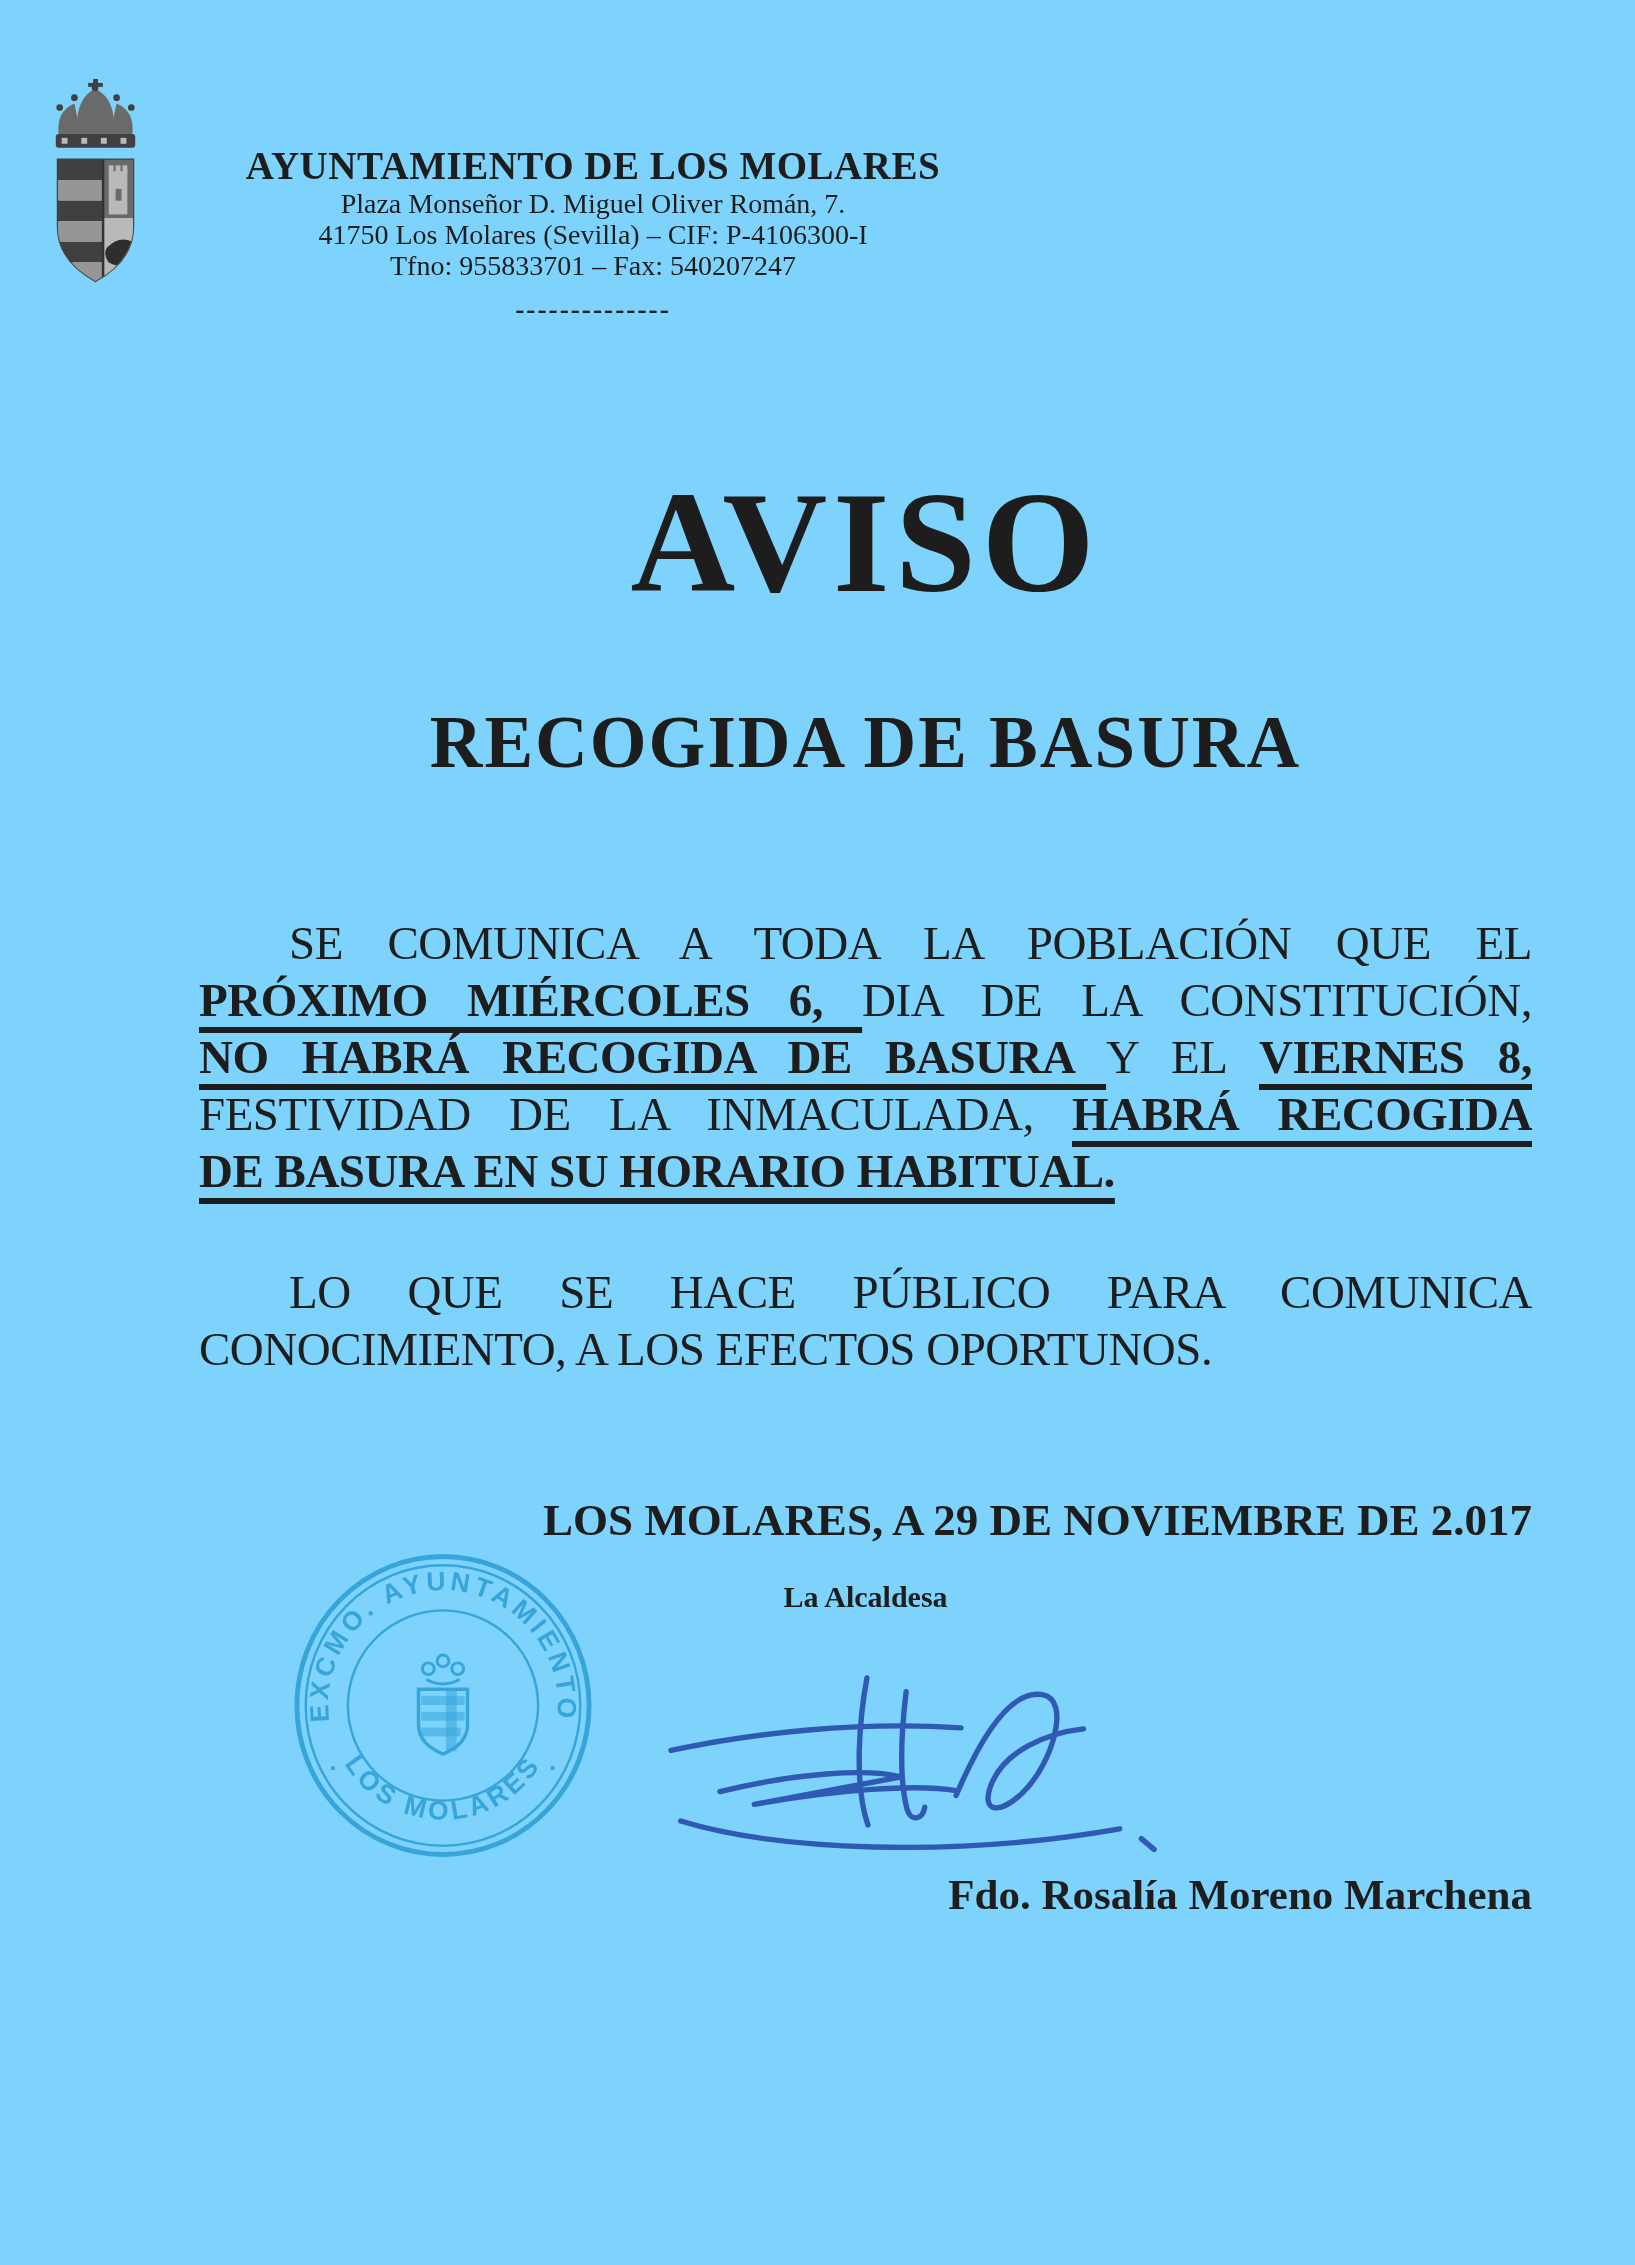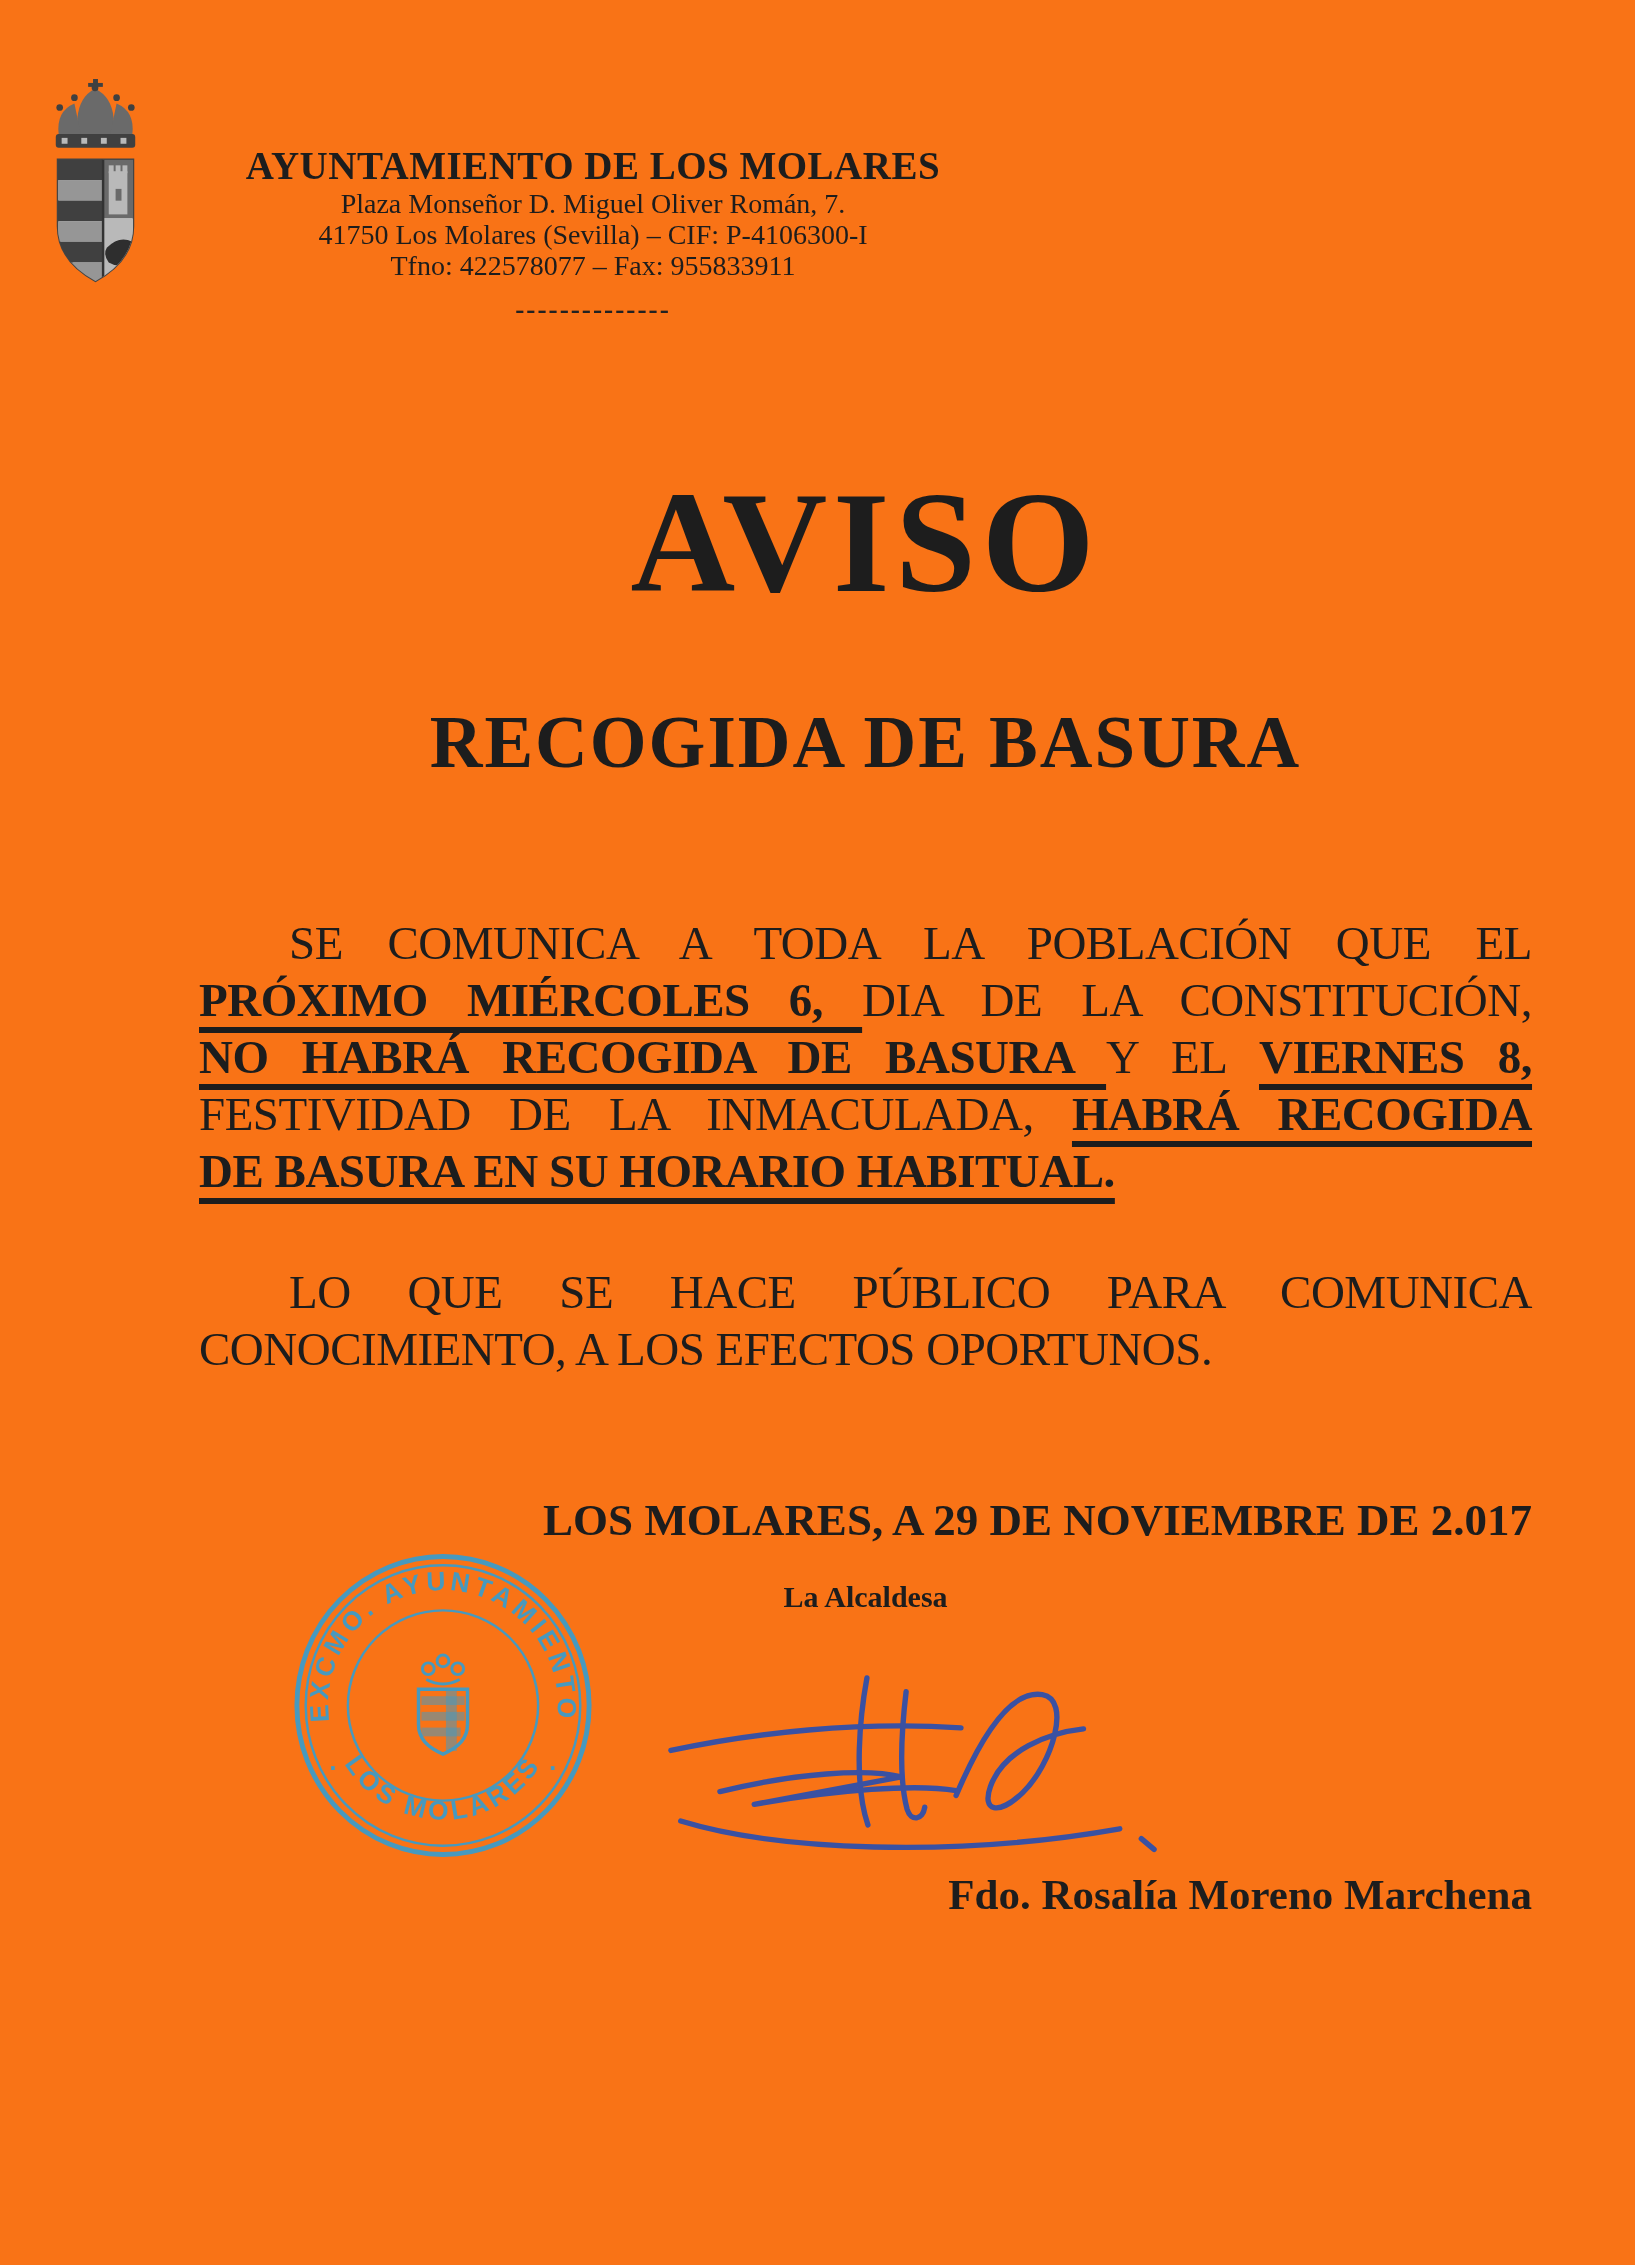--- a/index.html
+++ b/index.html
@@ -1,19 +1,19 @@
 <!DOCTYPE html>
 <html style="--ink: #1d1d1d; --stamp-blue: #2f9fd6; --signature-blue: #2a4fae;"><head>
 <meta charset="utf-8">
 <style>
   html,body{margin:0;padding:0;background:#e8e8e8;}
   .page{
     position:relative;
     width:1636px;height:2265px;
-    background:#f97316;
+    background:#7dd3fc;
     font-family:"Liberation Serif","DejaVu Serif",serif;
     color:var(--ink,#1d1d1d);
     overflow:hidden;
   }
   
   .logo{position:absolute;left:44px;top:78px;width:103px;height:210px;}
   .header-text{position:absolute;left:206px;top:143px;width:774px;text-align:center;}
   .org-name{font-size:39px;font-weight:bold;line-height:45px;letter-spacing:0.5px;white-space:nowrap;}
   .addr{font-size:28px;line-height:31px;white-space:nowrap;}
   .hdr-divider{font-size:27.4px;font-weight:bold;letter-spacing:2px;line-height:29px;margin-top:13.7px;color:#222;}
@@ -100,21 +100,21 @@
       <rect x="60" y="142" width="31" height="66" class="lg-light"></rect>
       <path d="M64,172 q13,-13 26,-6 q9,6 4,16 q-15,13 -28,5 q-6,-8 -2,-15 z" fill="#2e2e2e"></path>
       <rect x="59" y="82" width="2.5" height="126" fill="#333"></rect>
     </g>
   </svg>
 
   <div class="header-text">
     <div class="org-name">AYUNTAMIENTO DE LOS MOLARES</div>
     <div class="addr">Plaza Monseñor D. Miguel Oliver Román, 7.</div>
     <div class="addr">41750 Los Molares (Sevilla) – CIF: P-4106300-I</div>
-    <div class="addr">Tfno: 422578077 – Fax: 955833911</div>
+    <div class="addr">Tfno: 955833701 – Fax: 540207247</div>
     <div class="hdr-divider">--------------</div>
   </div>
 
   <div class="col notice-title">AVISO</div>
   <div class="col notice-subtitle">RECOGIDA DE BASURA</div>
 
   <div class="col para para1">
       <div class="tline just indent"><span class="seg">SE COMUNICA A TODA LA POBLACIÓN QUE EL</span></div>
       <div class="tline just"><span class="seg bu">PRÓXIMO MIÉRCOLES 6, </span><span class="seg">DIA DE LA CONSTITUCIÓN,</span></div>
       <div class="tline just"><span class="seg bu">NO HABRÁ RECOGIDA DE BASURA </span><span class="seg">Y EL </span><span class="seg bu">VIERNES 8,</span></div>

